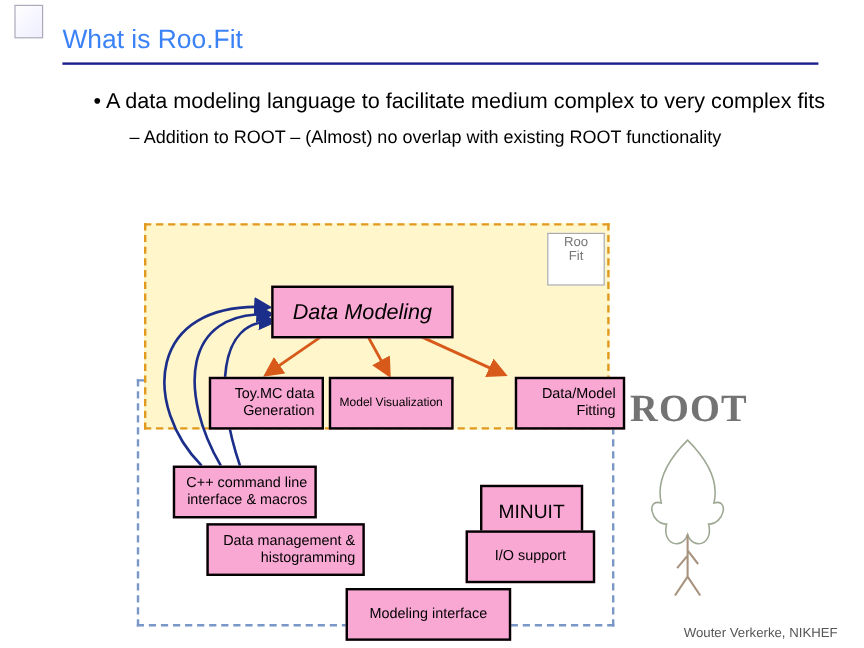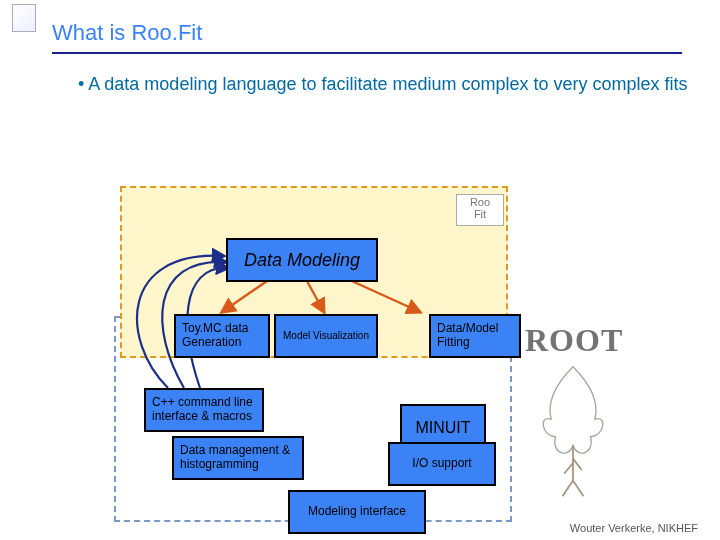--- a/index.html
+++ b/index.html
@@ -1,52 +1,53 @@
 <!DOCTYPE html>
 <html><head>
 <meta charset="utf-8">
 <style>
   * { box-sizing: border-box; margin: 0; padding: 0; }
   body { width: 720px; height: 540px; font-family: Verdana, Geneva, sans-serif; background: #fff; position: relative; overflow: hidden; }
   .logo-corner { position: absolute; top: 4px; left: 12px; width: 24px; height: 28px; border: 1px solid #aab; background: linear-gradient(135deg,#fff,#eef); }
   .slide-title { position: absolute; top: 20px; left: 52px; color: #3b82f6; font-size: 22px; font-weight: 400; font-family: "Comic Sans MS", cursive, sans-serif; }
   .title-rule { position: absolute; top: 52px; left: 52px; right: 38px; height: 2px; background: #1b1f8a; }
-  .bullets { position: absolute; top: 72px; left: 78px; right: 29px; color: #0369a1; }
+  .bullets { position: absolute; top: 72px; left: 78px; right: 29px; color: #000000; }
   .b1 { font-size: 18px; line-height: 1.35; padding-left: 18px; text-indent: -18px; }
   .b1::before { content: "• "; }
   .b2 { font-size: 15px; margin-top: 10px; padding-left: 48px; text-indent: -18px; }
   .b2::before { content: "– "; }
   .region-roofit { position: absolute; top: 186px; left: 120px; width: 388px; height: 172px; background: #fff6cc; border: 2px dashed #e29a1e; }
   .region-root { position: absolute; top: 316px; left: 114px; width: 398px; height: 206px; background: #fff; border: 2px dashed #7a98c7; }
-  .box { position: absolute; background: #3b82f6; border: 2px solid #000; font-size: 13px; text-align: left; display: flex; align-items: center; justify-content: center; padding: 20px 6px; line-height: 1.15; font-style: italic; z-index: 5; font-family: "Comic Sans MS", cursive, sans-serif; }
+  .box { position: absolute; background: #f9a8d4; border: 2px solid #000; font-size: 13px; text-align: right; display: flex; align-items: center; justify-content: center; padding: 20px 6px; line-height: 1.15; font-style: italic; z-index: 5; font-family: "Comic Sans MS", cursive, sans-serif; }
   .box.normal { font-style: normal; font-family: Verdana, sans-serif; }
   .dm-box { top: 238px; left: 226px; width: 152px; height: 34px; font-size: 18px; }
   .toy-box { top: 314px; left: 174px; width: 96px; height: 40px; font-size: 12px; }
   .viz-box { top: 314px; left: 274px; width: 104px; height: 40px; font-size: 10px; }
   .fit-box { top: 314px; left: 382px; width: 92px; height: 40px; font-size: 12px; margin-left: 47px; }
   .cpp-box { top: 388px; left: 144px; width: 120px; height: 40px; font-size: 12px; }
   .minuit-box { top: 404px; left: 400px; width: 86px; height: 48px; font-size: 16px; }
   .hist-box { top: 436px; left: 172px; width: 132px; height: 40px; font-size: 12px; }
   .io-box { top: 442px; left: 388px; width: 108px; height: 30px; font-size: 12px; }
   .gfx-box { top: 490px; left: 288px; width: 138px; height: 30px; font-size: 12px; }
-  .roofit-tag { position: absolute; top: 194px; left: 456px; width: 48px; height: 32px; border: 1px solid #aaa; background: #fff; font-family: "Comic Sans MS", cursive, sans-serif; font-size: 11px; text-align: center; padding-top: 2px; color: #777; z-index: 6; line-height: 1.05; }
+  .roofit-tag { position: absolute; top: 194px; left: 456px; width: 48px; height: 44px; border: 1px solid #aaa; background: #fff; font-family: "Comic Sans MS", cursive, sans-serif; font-size: 11px; text-align: center; padding-top: 2px; color: #777; z-index: 6; line-height: 1.05; }
   .root-logo { position: absolute; top: 322px; left: 525px; font-family: "Times New Roman", serif; font-size: 32px; font-weight: bold; color: #737373; letter-spacing: 1px; z-index: 6; }
   .tree-img { position: absolute; top: 358px; left: 528px; width: 90px; height: 140px; opacity: 0.65; }
   .footer { position: absolute; bottom: 6px; right: 22px; font-size: 11px; color: #555; }
   svg.arrows { position: absolute; top: 0; left: 0; width: 720px; height: 540px; pointer-events: none; z-index: 4; }
 </style>
 </head>
 <body>
 
 <div class="logo-corner"></div>
 <div class="slide-title">What is Roo.Fit</div>
 <div class="title-rule"></div>
 
 <div class="bullets">
   <div class="b1">A data modeling language to facilitate medium complex to very complex fits</div>
+  <div class="b2">Addition to ROOT – (Almost) no overlap with existing ROOT functionality</div>
 </div>
 
 <div class="region-root"></div>
 <div class="region-roofit"></div>
 
 <svg class="arrows">
   <defs>
     <marker id="ar-red" viewBox="0 0 10 10" refX="8" refY="5" markerWidth="7" markerHeight="7" orient="auto">
       <path d="M0,0 L10,5 L0,10 z" fill="#d85a1a"></path>
     </marker>

